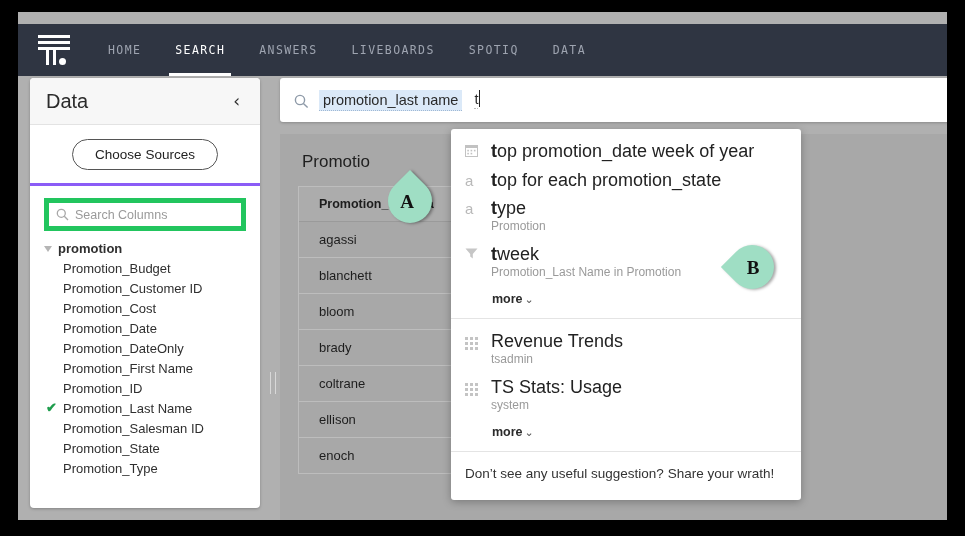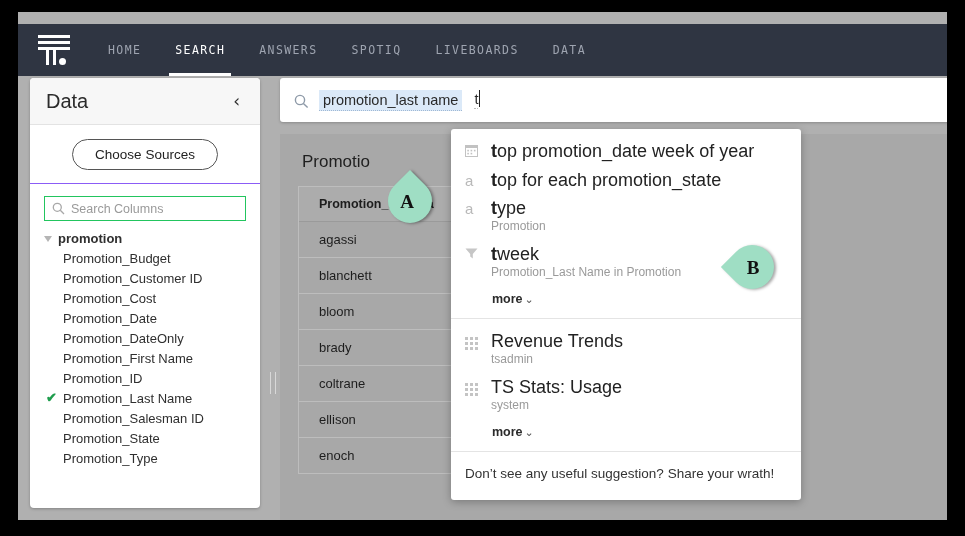--- a/index.html
+++ b/index.html
@@ -101,36 +101,36 @@
     color: #333;
     cursor: pointer;
     padding: 0 4px;
     font-family: "DejaVu Sans", sans-serif;
   }
   #choose-sources-wrap {
     height: 58px;
     display: flex;
     align-items: center;
     justify-content: center;
-    border-bottom: 1px solid #8b5cf6;
+    border-bottom: 3px solid #8b5cf6;
   }
   #choose-sources {
     border: 1px solid #555;
     border-radius: 16px;
     background: #fff;
     font-size: 13.5px;
     color: #222;
     padding: 7px 22px;
     cursor: pointer;
     font-family: "Liberation Sans", sans-serif;
   }
   #search-columns-wrap { padding: 12px 14px 4px 14px; }
   #search-columns {
     position: relative;
-    border: 1px solid #22c55e;
+    border: 5px solid #22c55e;
     height: 23px;
     display: flex;
     align-items: center;
     padding-left: 26px;
     font-size: 12.5px;
     color: #9a9a9a;
     background: #fff;
   }
   #search-columns .mag {
     position: absolute;
@@ -388,22 +388,22 @@
       <span class="bar b1"></span>
         <span class="bar b2"></span>
         <span class="bar b3"></span>
       <span class="stem s1"></span>
         <span class="stem s2"></span>
         <span class="dot"></span>
     </div>
     <div class="navitem">HOME</div>
     <div class="navitem active">SEARCH</div>
     <div class="navitem">ANSWERS</div>
+    <div class="navitem">LIVEBOARDS</div>
     <div class="navitem">SPOTIQ</div>
-    <div class="navitem">LIVEBOARDS</div>
     <div class="navitem">DATA</div>
   </div>
 
   <div id="sidebar">
     <div id="sidebar-header">
       <div id="sidebar-title">Data</div>
       <div id="collapse-icon">‹</div>
     </div>
 
     <div id="choose-sources-wrap">

